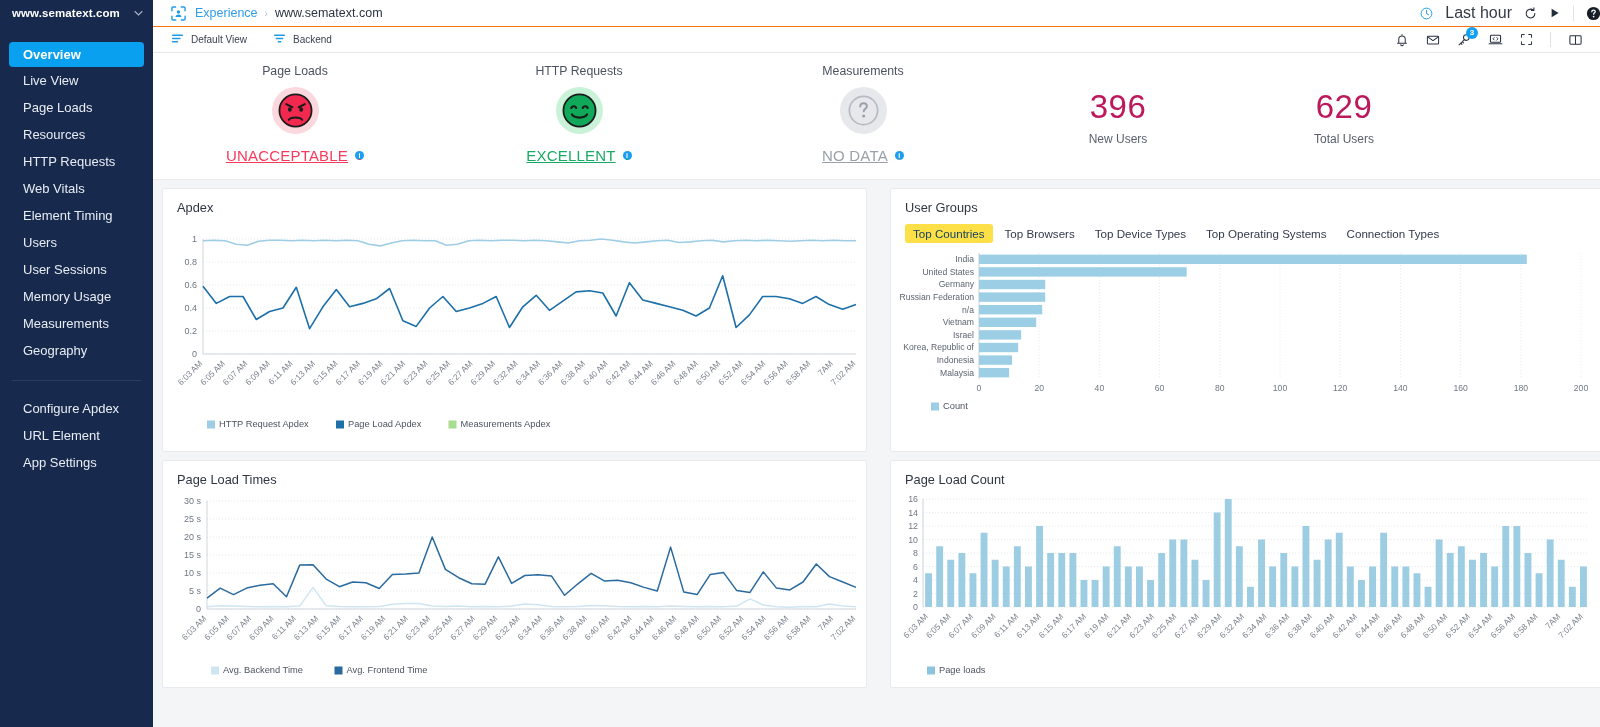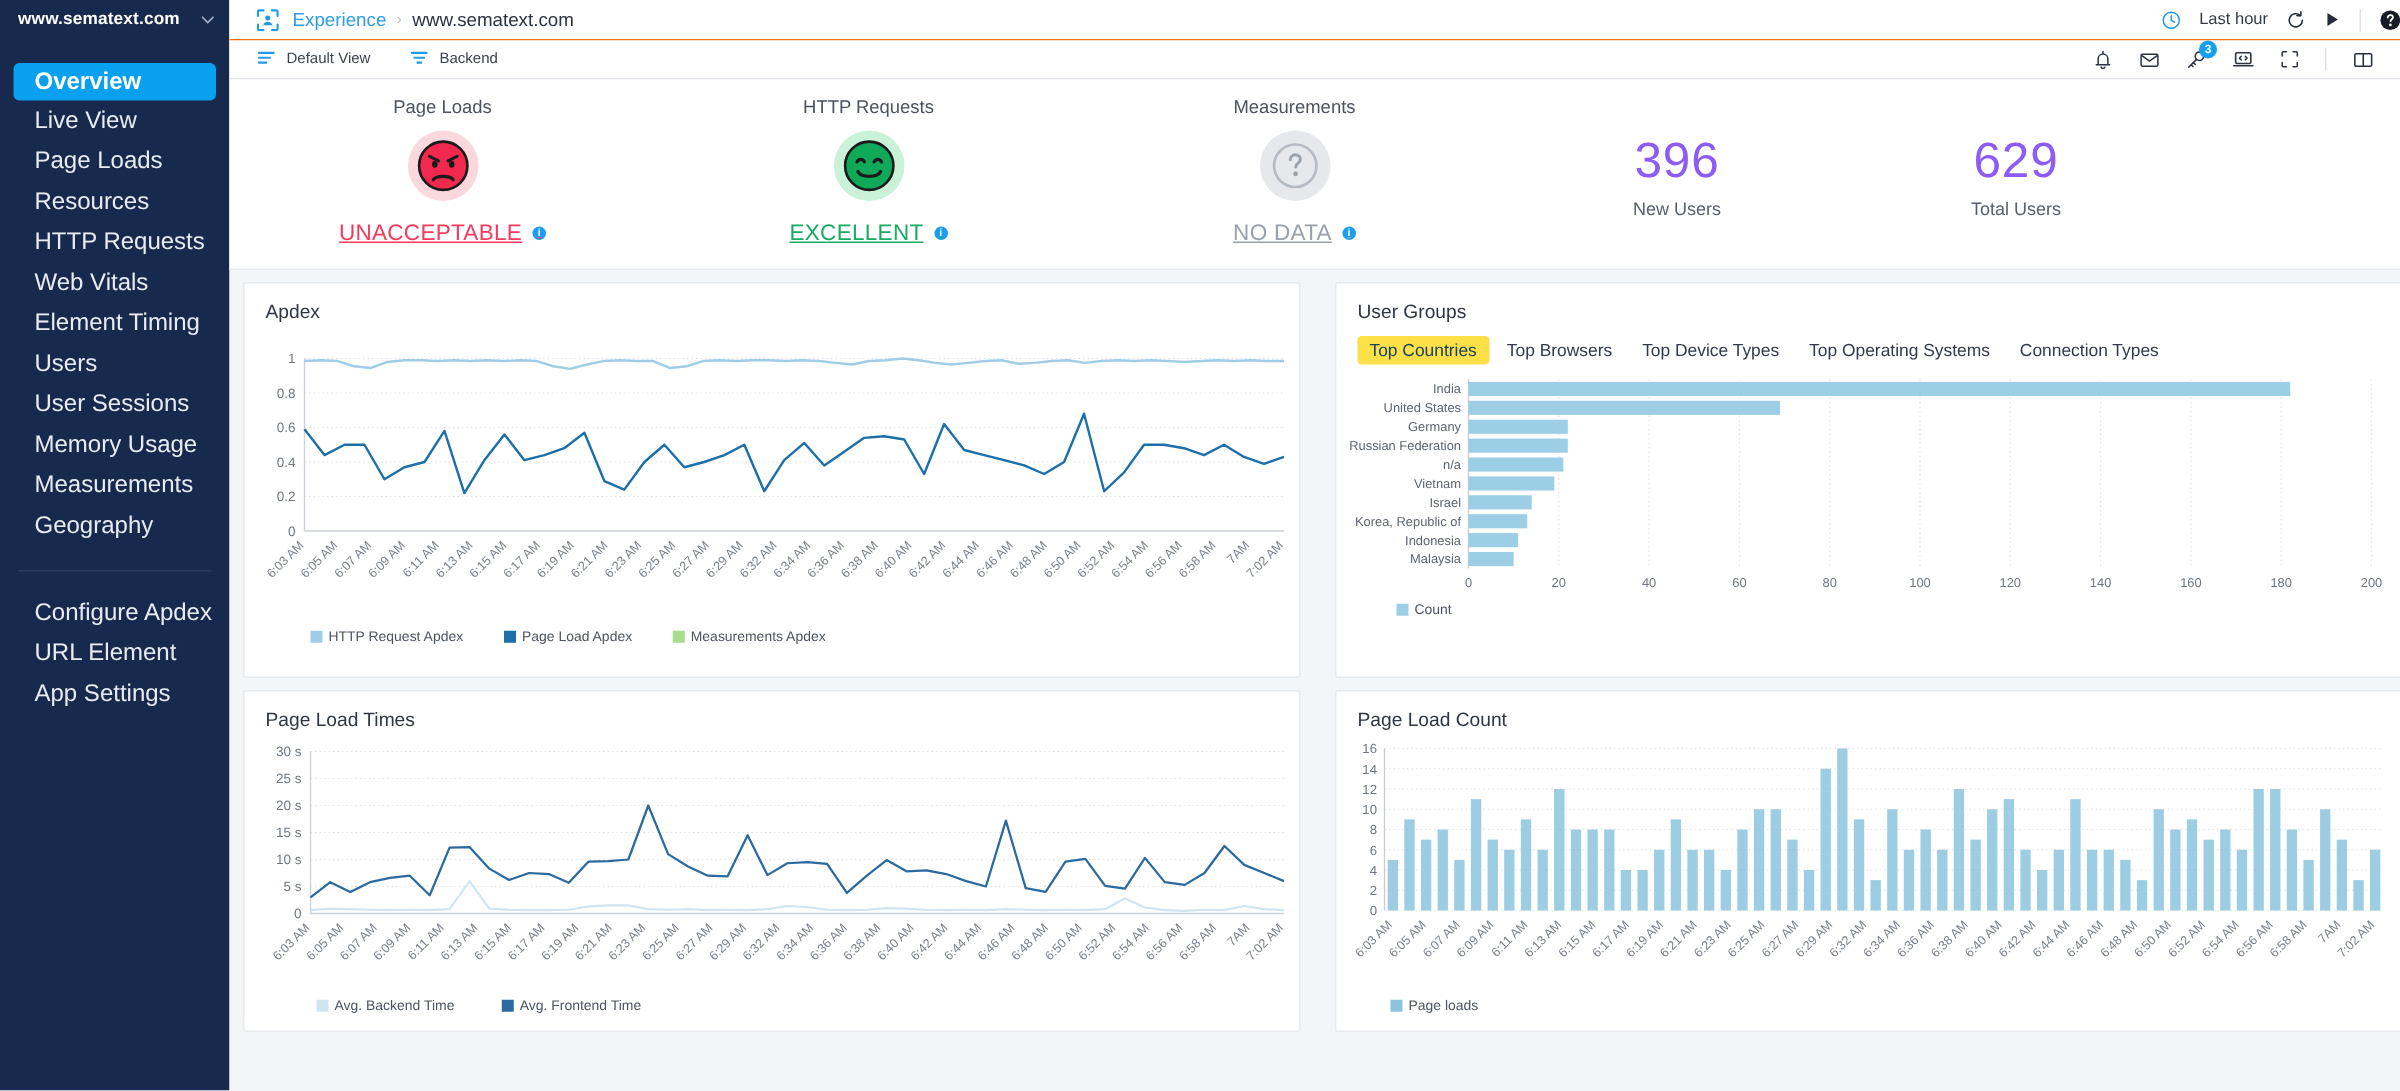--- a/index.html
+++ b/index.html
@@ -19,21 +19,21 @@
   }
   .sb-header {
     height: 26px; display: flex; align-items: center;
     padding: 0 10px 0 12px; gap: 6px;
   }
   .sb-brand { font-size: 11.5px; font-weight: bold; letter-spacing: .1px; white-space: nowrap; }
   .sb-caret { margin-left: auto; font-size: 8px; color: #a9b4c8; }
   .sb-nav { margin-top: 16px; display: flex; flex-direction: column; }
   .sb-item {
     height: 27px; display: flex; align-items: center;
-    padding-left: 23px; font-size: 16px; color: #e8ecf3;
+    padding-left: 23px; font-size: 13px; color: #e8ecf3;
     white-space: nowrap;
   }
   .sb-item.active {
     background: #0aa0f0; color: #fff; font-weight: bold;
     margin: 0 9px 0 9px; padding-left: 14px; border-radius: 4px;
     height: 25px;
   }
   .sb-divider { height: 1px; background: #2b3c61; margin: 16px 12px 14px 12px; }
   .sb-foot { display: flex; flex-direction: column; }
   .sb-foot .sb-item { height: 27px; }
@@ -43,21 +43,21 @@
 
   .topbar {
     height: 27px; background: #fff; display: flex; align-items: center;
     padding: 0 12px 0 18px; border-bottom: 1px solid #f97316;
   }
   .crumb-logo { width: 15px; height: 15px; margin-right: 9px; flex: none; }
   .crumb-exp { color: #2f9de8; font-size: 12.5px; }
   .crumb-sep { color: #b8bfc9; font-size: 10px; margin: 0 7px; }
   .crumb-cur { color: #2b3442; font-size: 12.5px; }
   .topbar-right { margin-left: auto; display: flex; align-items: center; gap: 12px; }
-  .last-hour { font-size: 11px; color: #333b47; }
+  .last-hour { font-size: 16px; color: #333b47; }
   .t-ico { display: inline-flex; align-items: center; justify-content: center; }
   .vsep { width: 1px; height: 15px; background: #dfe2e7; }
 
   .subbar {
     height: 26px; background: #fff; display: flex; align-items: center;
     padding: 0 12px 0 18px; border-bottom: 1px solid #e4e7eb;
   }
   .sb-btn { display: flex; align-items: center; gap: 7px; font-size: 10px; color: #3a4250; margin-right: 26px; }
   .subbar-right { margin-left: auto; display: flex; align-items: center; gap: 17px; }
   .badge {
@@ -72,21 +72,21 @@
     background: #fff; height: 127px; margin: 0; display: flex; align-items: flex-start;
     padding-top: 11px; border-bottom: 1px solid #e9ebee;
   }
   .kpi { width: 284px; display: flex; flex-direction: column; align-items: center; }
   .kpi-title { font-size: 12.3px; color: #4b5360; margin-bottom: 9px; }
   .face-wrap { width: 47px; height: 47px; border-radius: 50%; display: flex; align-items: center; justify-content: center; }
   .kpi-status { margin-top: 13px; font-size: 15px; letter-spacing: .2px; display: flex; align-items: center; gap: 7px; text-decoration: underline; }
   .info-dot { width: 9px; height: 9px; border-radius: 50%; background: #1b9df0; color:#fff; font-size: 7px; display:flex; align-items:center; justify-content:center; font-weight:bold; }
   .info-dot.grey { background: #1b9df0; }
   .kpi-num-block { width: 226px; display: flex; flex-direction: column; align-items: center; padding-top: 26px; }
-  .kpi-num { font-size: 33px; color: #8b5cf6; font-weight: 300; line-height: 1; letter-spacing: .5px; }
+  .kpi-num { font-size: 33px; color: #be185d; font-weight: 300; line-height: 1; letter-spacing: .5px; }
   .kpi-num-label { font-size: 12px; color: #58606d; margin-top: 9px; }
 
   
   .grid { padding: 8px 9px 0 9px; display: flex; flex-direction: column; gap: 8px; }
   .row { display: flex; gap: 23px; }
   .panel { background: #fff; border: 1px solid #e7eaee; border-radius: 2px; position: relative; }
   .panel-title { font-size: 12.8px; color: #2e3642; padding: 11px 0 0 14px; }
   .p-left { width: 705px; }
   .p-right { flex: 1; }
   .h1r { height: 264px; }

